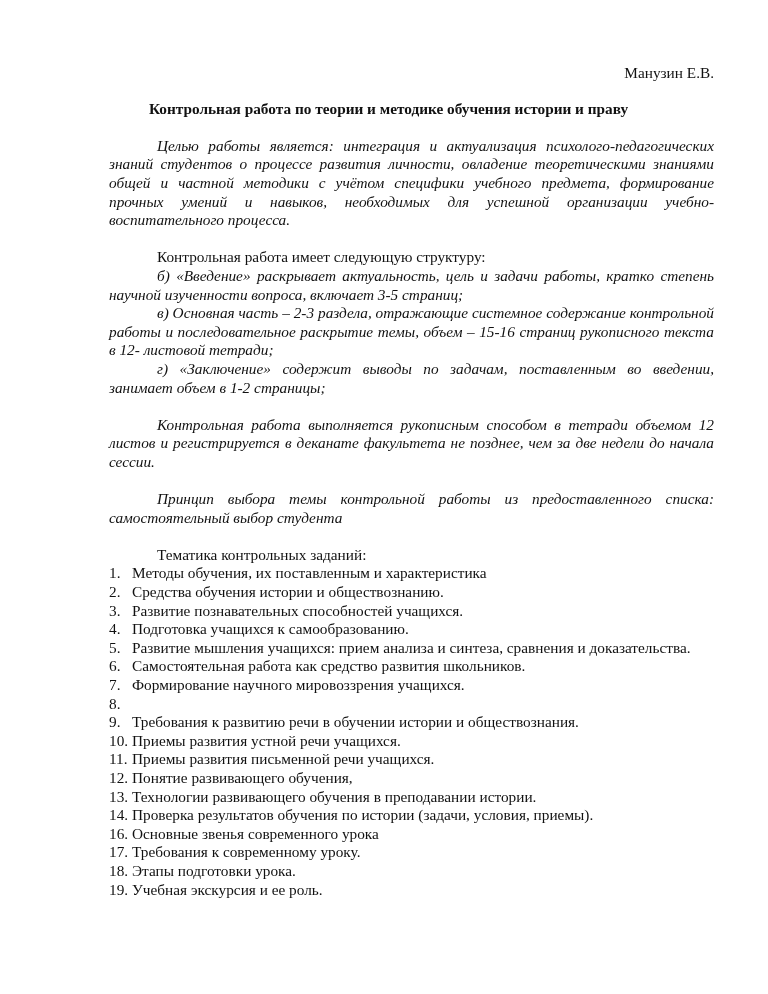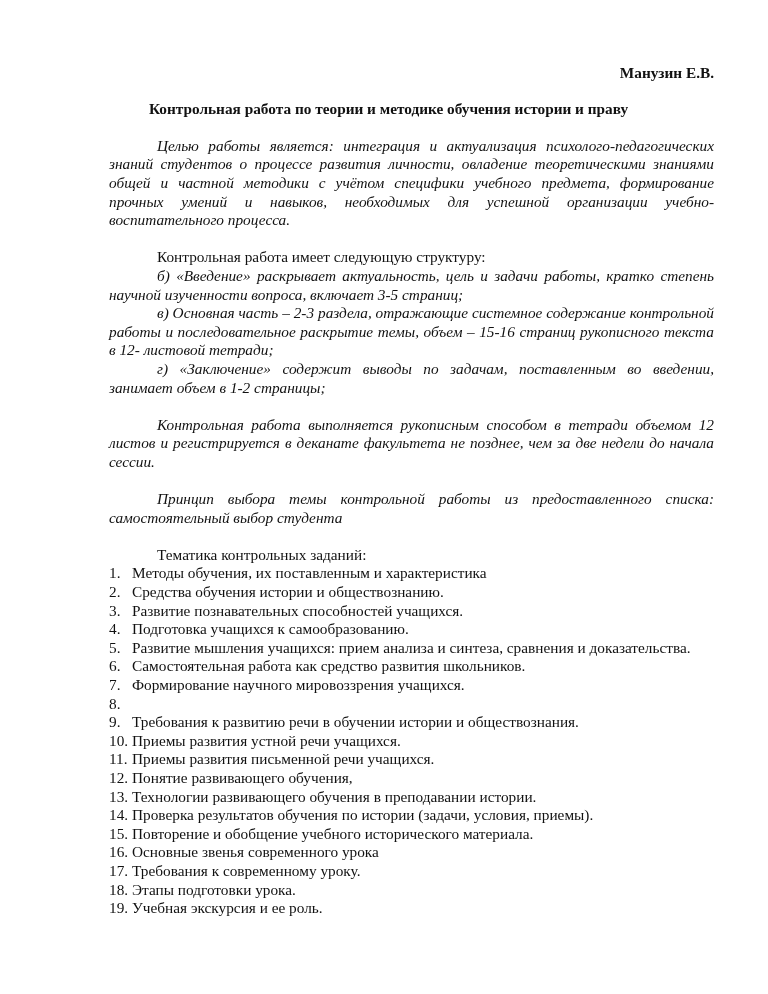--- a/index.html
+++ b/index.html
@@ -2,21 +2,21 @@
 <html><head>
   <meta charset="utf-8">
   <style>
     html, body { margin: 0; padding: 0; background: #ffffff; }
     body { width: 768px; height: 994px; position: relative; overflow: hidden; }
     .page {
       position: absolute; left: 109px; top: 64px; width: 605px;
       font-family: "Liberation Serif", "DejaVu Serif", serif;
       font-size: 15.3px; line-height: 18.6px; color: #111;
     }
-    .author { text-align: right; font-weight: bold; margin: 0; height: 18.6px; }
+    .author { text-align: right; font-weight: normal; margin: 0; height: 18.6px; }
     .title { text-align: left; font-weight: bold; margin: 17px 0 0 0; padding-left: 40px; }
     p { margin: 0; }
     .justify { text-align: justify; text-align-last: left; font-style: italic; }
     .indent { text-indent: 48px; }
     .gap-lg { height: 18.6px; }
     ol.topics { list-style: none; margin: 0; padding: 0; }
     ol.topics li { display: flex; }
     ol.topics .num { width: 23px; flex: 0 0 23px; }
   </style>
 </head>
@@ -92,24 +92,20 @@
       </li>
     <li>
         <span class="num">13.</span>
         <span>Технологии развивающего обучения в преподавании истории.</span>
       </li>
     <li>
         <span class="num">14.</span>
         <span>Проверка результатов обучения по истории (задачи, условия, приемы).</span>
       </li>
     <li>
-        <span class="num">15.</span>
-        <span>Повторение и обобщение учебного исторического материала.</span>
-      </li>
-    <li>
         <span class="num">16.</span>
         <span>Основные звенья современного урока</span>
       </li>
     <li>
         <span class="num">17.</span>
         <span>Требования к современному уроку.</span>
       </li>
     <li>
         <span class="num">18.</span>
         <span>Этапы подготовки урока.</span>

